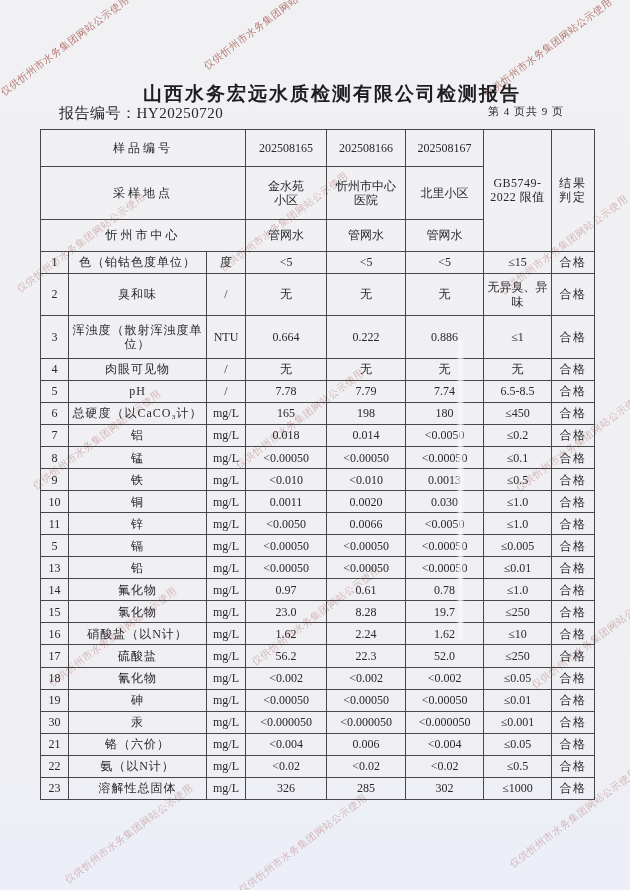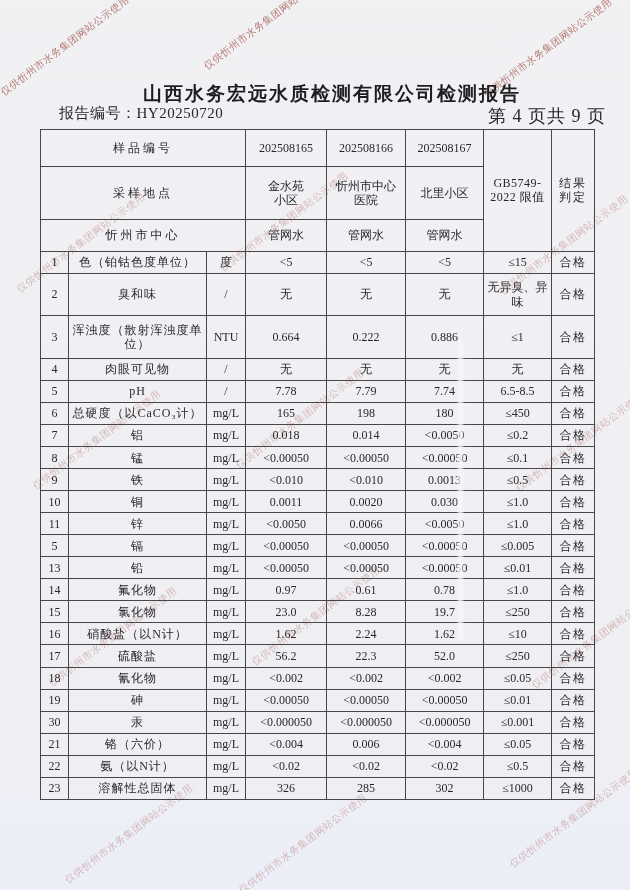--- a/index.html
+++ b/index.html
@@ -31,21 +31,21 @@
     font-weight:700;
     letter-spacing:2px;
     color:#1e1e22;
   }
   .meta-report-no{
     position:absolute;left:59px;top:104px;
     font-size:15px;letter-spacing:0.5px;
   }
   .meta-page{
     position:absolute;left:488px;top:104px;
-    font-size:18px;letter-spacing:1px;
+    font-size:11px;letter-spacing:1px;
   }
   table.results{
     position:absolute;left:40px;top:129px;
     width:554px;height:671px;
     border-collapse:collapse;
     table-layout:fixed;
   }
   table.results td{
     border:1px solid #46464b;
     text-align:center;

